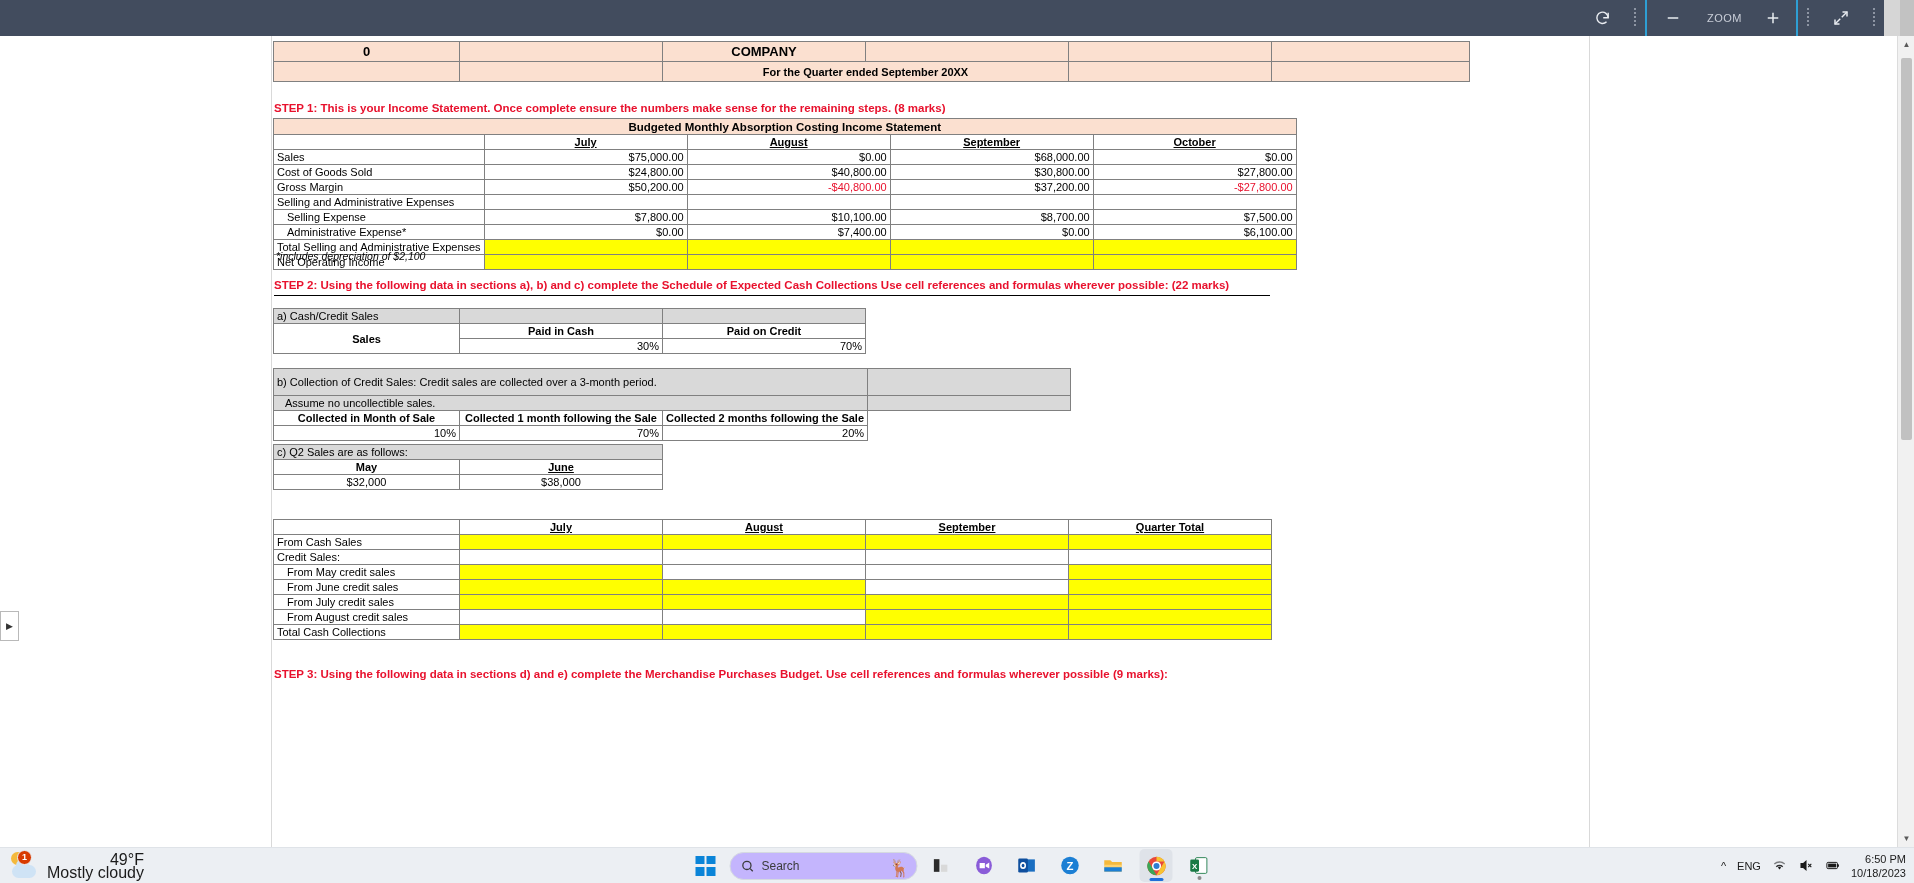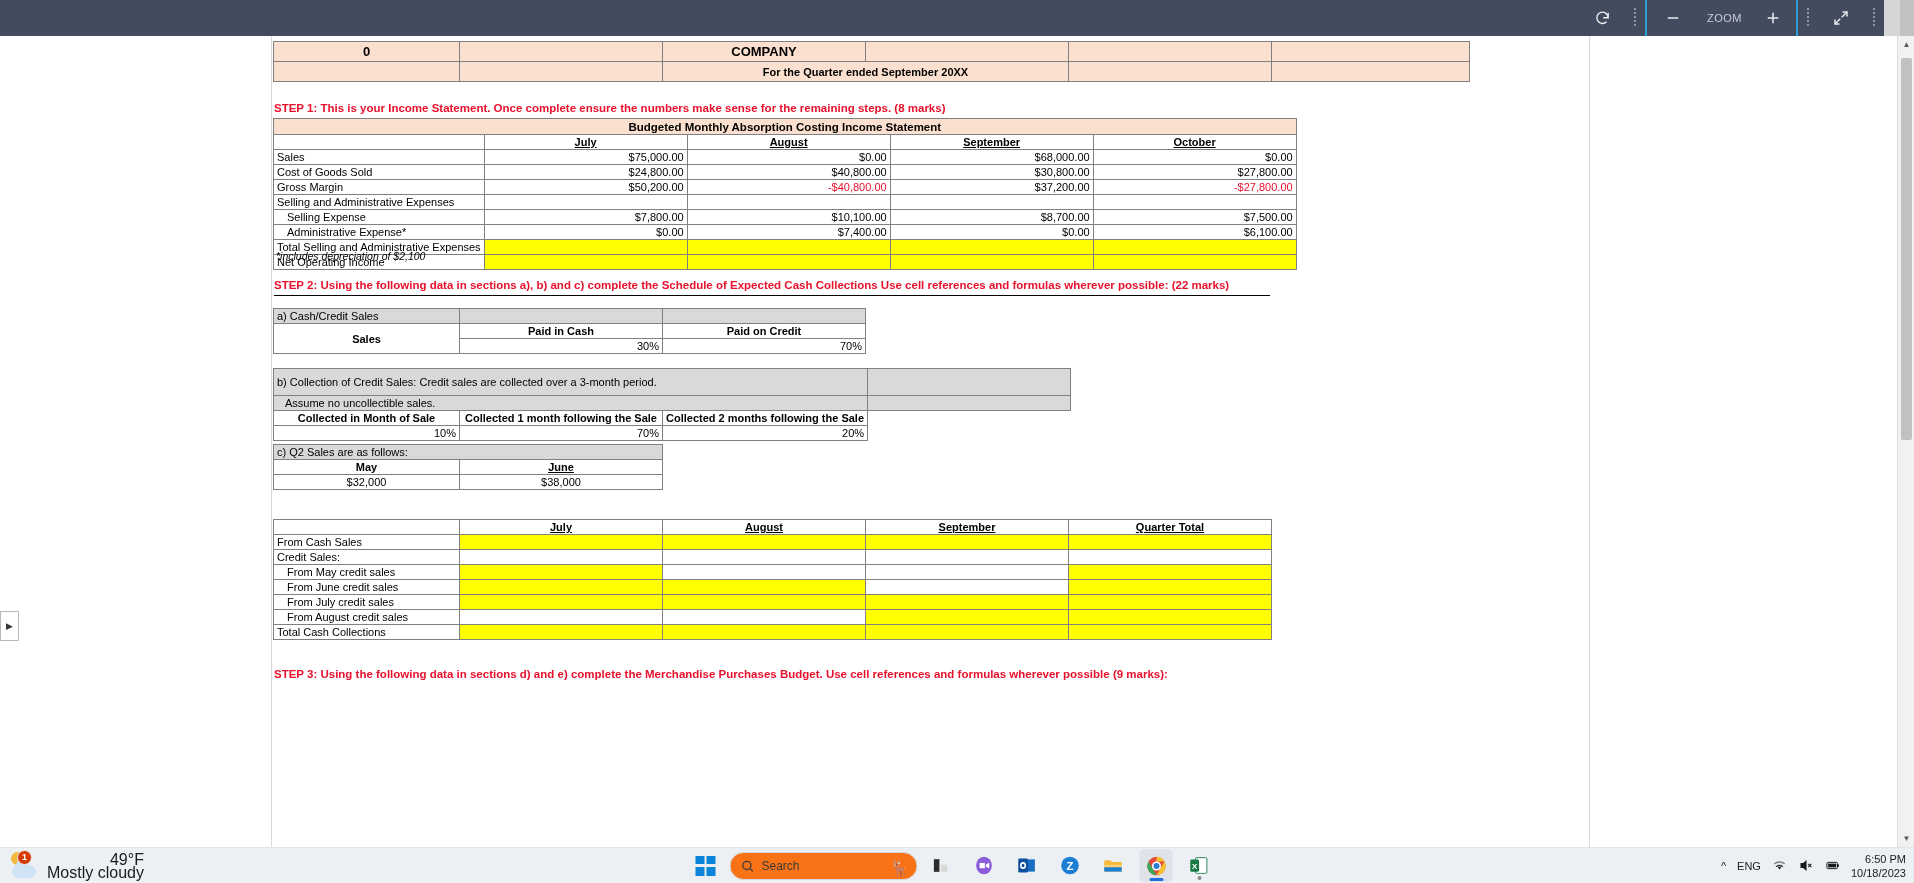--- a/index.html
+++ b/index.html
@@ -159,21 +159,21 @@
   .tb-center {
     position: absolute; left: 50%; transform: translateX(-50%);
     display: flex; align-items: center; gap: 4px;
   }
   .winlogo { width: 20px; height: 20px; display: grid;
              grid-template-columns: 1fr 1fr; grid-template-rows: 1fr 1fr; gap: 2.5px;
              margin-right: 10px; }
   .winlogo i { background: #0a84d8; display: block; }
   .searchpill {
     width: 188px; height: 28px; border-radius: 16px;
-    background: #f97316; border: 1px solid #d5dae0;
+    background: #c4b5fd; border: 1px solid #d5dae0;
     display: flex; align-items: center; gap: 7px; padding: 0 10px;
     position: relative; overflow: hidden;
   }
   .searchpill .stext { font-size: 12px; color: #3b3b3b; }
   .deer { position: absolute; right: 6px; bottom: 0; font-size: 17px; }
   .tb-app {
     width: 33px; height: 33px; margin: 0 3px;
     display: flex; align-items: center; justify-content: center;
     position: relative; border-radius: 5px;
   }

